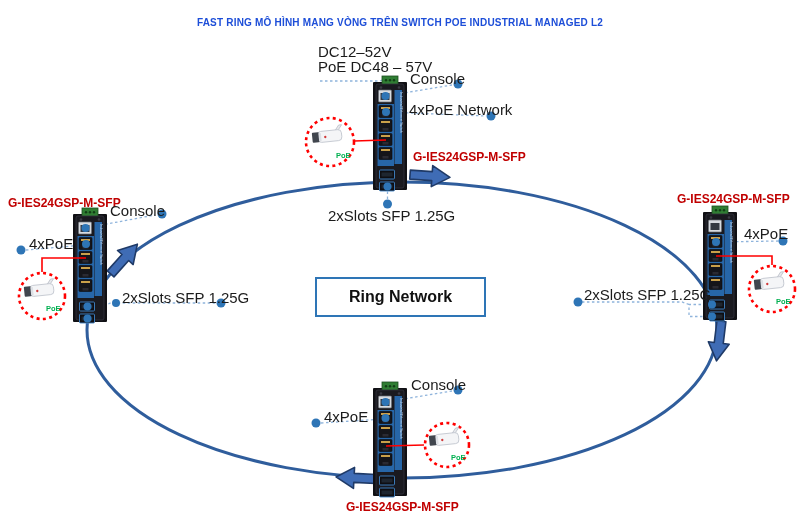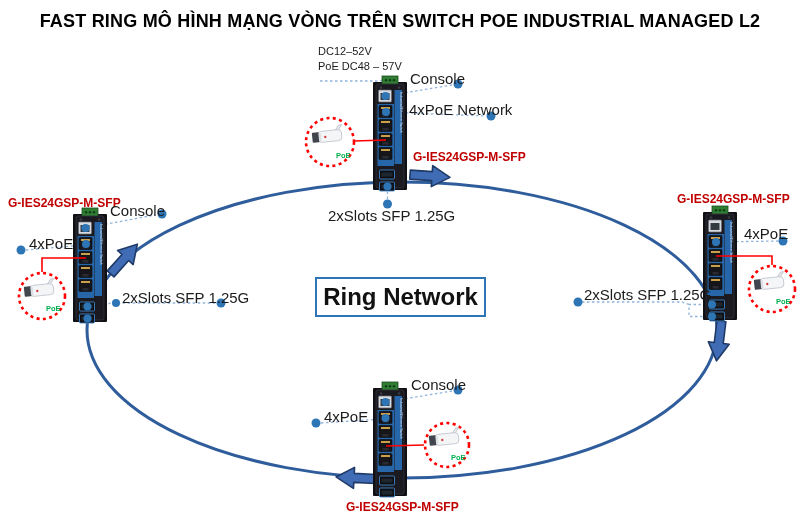--- a/index.html
+++ b/index.html
@@ -1,25 +1,25 @@
 <!DOCTYPE html>
 <html><head>
 <meta charset="utf-8">
 <style>
   html,body{margin:0;padding:0;background:#ffffff;}
   .stage{position:relative;width:800px;height:520px;background:#ffffff;overflow:hidden;
          font-family:"Liberation Sans", sans-serif;color:#1a1a1a;}
-  .title{position:absolute;left:0;top:11px;width:100%;text-align:center;
-         font-size:18px;font-weight:bold;letter-spacing:.2px;color:#000000;}
+  .title{position:absolute;left:0;top:17px;width:100%;text-align:center;
+         font-size:10px;font-weight:bold;letter-spacing:.2px;color:#1d4ed8;}
   .lbl{position:absolute;font-size:15px;color:#1b1b1b;white-space:nowrap;}
   .model{position:absolute;font-size:12px;font-weight:bold;color:#c00000;white-space:nowrap;}
-  .power{position:absolute;font-size:11px;color:#1b1b1b;line-height:15px;white-space:nowrap;}
+  .power{position:absolute;font-size:15px;color:#1b1b1b;line-height:15px;white-space:nowrap;}
   .center-box{position:absolute;left:315px;top:277px;width:167px;height:36px;
         border:2px solid #2e75b6;background:#fff;display:flex;align-items:center;justify-content:center;
-        font-size:24px;font-weight:bold;color:#111;}
+        font-size:16px;font-weight:bold;color:#111;}
   svg{position:absolute;left:0;top:0;}
   .ctr{text-align:center;}
 </style>
 </head>
 <body>
 
 <div class="stage">
 
   <svg width="800" height="520" viewBox="0 0 800 520">
     <defs>

